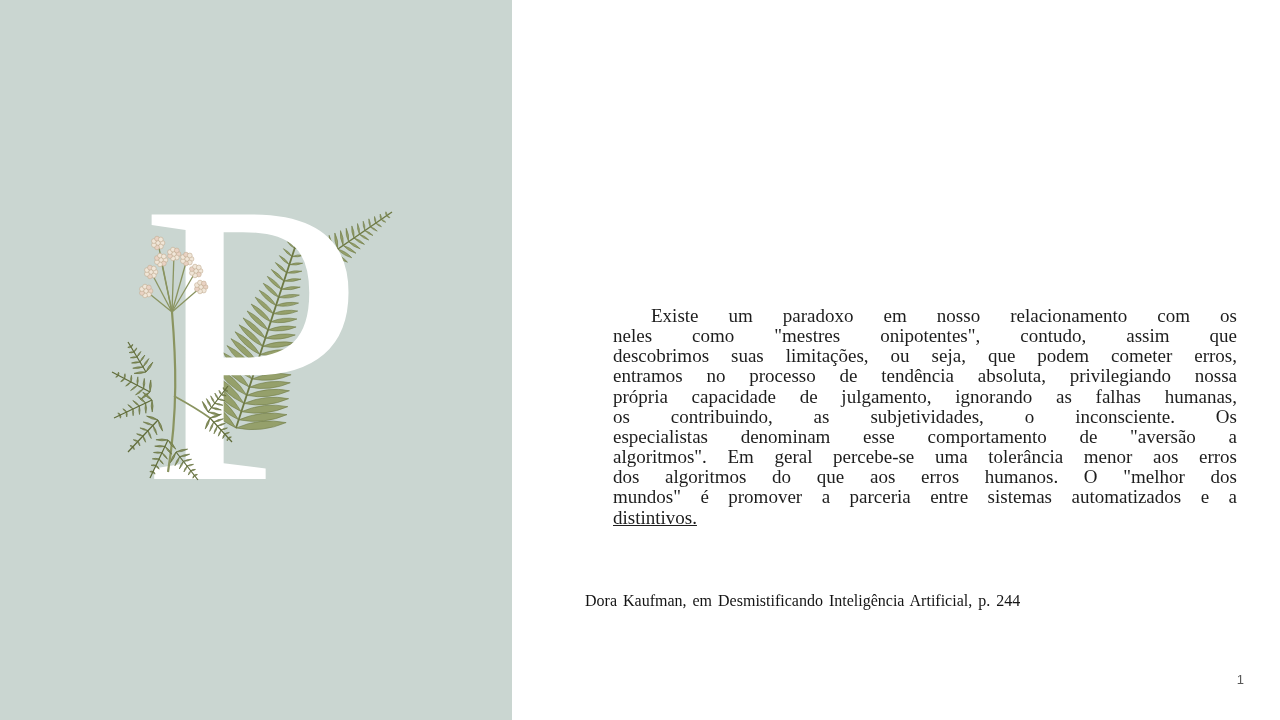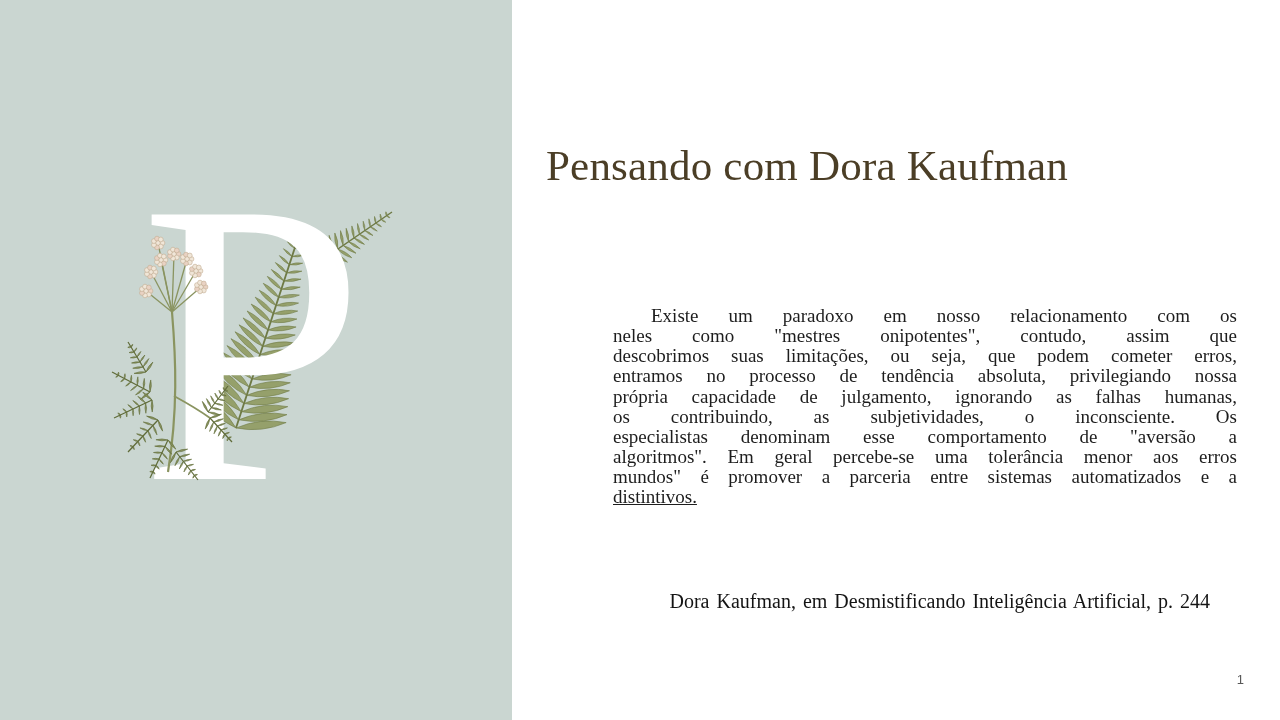--- a/index.html
+++ b/index.html
@@ -26,21 +26,21 @@
     text-align-last:justify;
   }
   .body-line.indent{text-indent:38px;}
   .body-line.last{
     -moz-text-align-last:left;
     text-align-last:left;
     text-decoration:underline;
   }
   #attribution{
     position:absolute;left:585px;top:589px;width:625px;
-    font-size:20px;line-height:24px;text-align:right;word-spacing:2px;
+    font-size:16px;line-height:24px;text-align:left;word-spacing:2px;
   }
   #page-number{
     position:absolute;left:1214px;top:672px;width:30px;
     font-family:"Liberation Sans",sans-serif;
     font-size:13px;line-height:16px;text-align:right;
   }
 </style>
 </head>
 <body>
 
@@ -306,31 +306,31 @@
           <circle cx="160.8057041083643" cy="246.51824167110613" r="2.4" fill="#f0e6d8" stroke="#c3ad92" stroke-width="0.6"></circle>
           <circle cx="156.9986557971966" cy="247.3871756048182" r="2.4" fill="#e9d2c3" stroke="#c3ad92" stroke-width="0.6"></circle>
           <circle cx="153.9456400944391" cy="244.952476826029" r="2.4" fill="#f0e6d8" stroke="#c3ad92" stroke-width="0.6"></circle>
           <circle cx="153.9456400944391" cy="241.047523173971" r="2.4" fill="#f0e6d8" stroke="#c3ad92" stroke-width="0.6"></circle>
           <circle cx="156.9986557971966" cy="238.6128243951818" r="2.4" fill="#e9d2c3" stroke="#c3ad92" stroke-width="0.6"></circle>
           <circle cx="160.8057041083643" cy="239.48175832889387" r="2.4" fill="#f0e6d8" stroke="#c3ad92" stroke-width="0.6"></circle>
         </g>
     </svg>
   </div>
 
-  <div id="title" style="color: rgb(75, 62, 38);">Pensando com Dora Kaufman</div>
 
   <div id="body-block" style="color: rgb(29, 29, 29);">
     <div class="body-line indent">Existe um paradoxo em nosso relacionamento com os</div>
     <div class="body-line">neles como "mestres onipotentes", contudo, assim que</div>
     <div class="body-line">descobrimos suas limitações, ou seja, que podem cometer erros,</div>
     <div class="body-line">entramos no processo de tendência absoluta, privilegiando nossa</div>
     <div class="body-line">própria capacidade de julgamento, ignorando as falhas humanas,</div>
     <div class="body-line">os contribuindo, as subjetividades, o inconsciente. Os</div>
     <div class="body-line">especialistas denominam esse comportamento de "aversão a</div>
     <div class="body-line">algoritmos". Em geral percebe-se uma tolerância menor aos erros</div>
+    <div class="body-line">dos algoritmos do que aos erros humanos. O "melhor dos</div>
     <div class="body-line">mundos" é promover a parceria entre sistemas automatizados e a</div>
     <div class="body-line last">distintivos.</div>
   </div>
 
   <div id="attribution" style="color: rgb(20, 20, 20);">Dora Kaufman, em Desmistificando Inteligência Artificial, p. 244</div>
 
   <div id="page-number" style="color: rgb(88, 88, 88);">1</div>
 
 </div>
 

